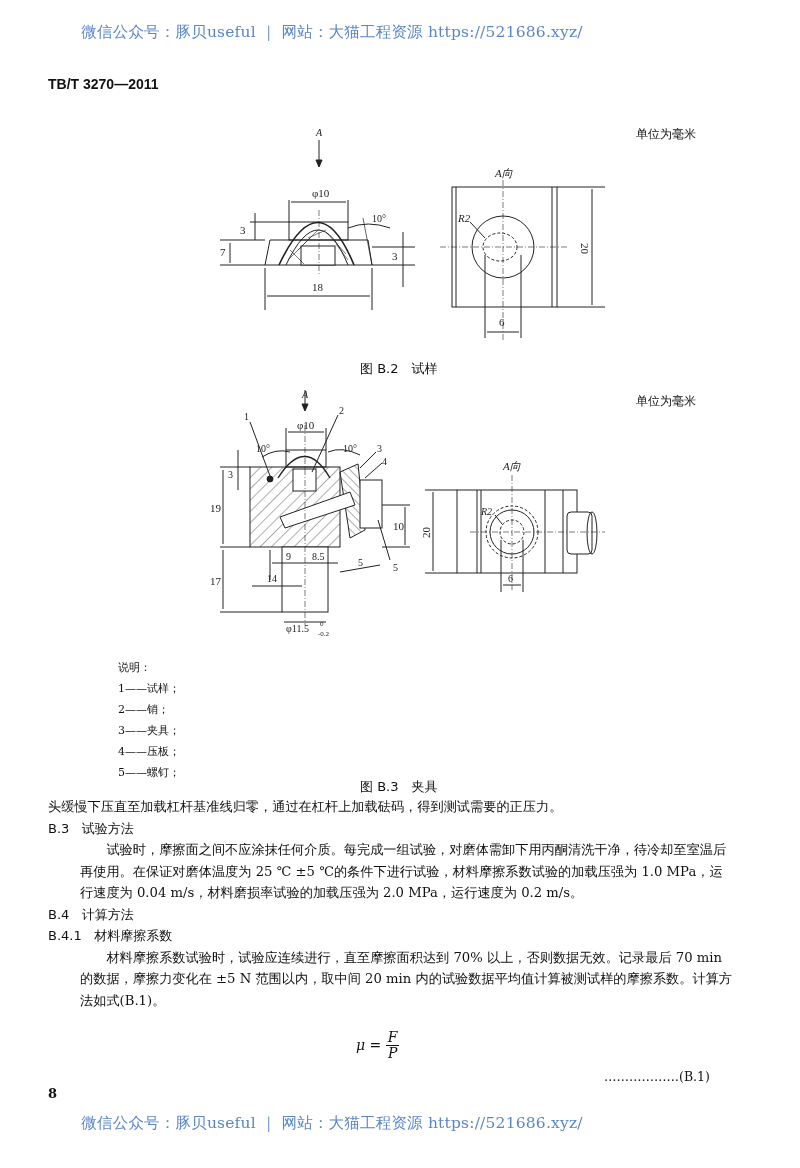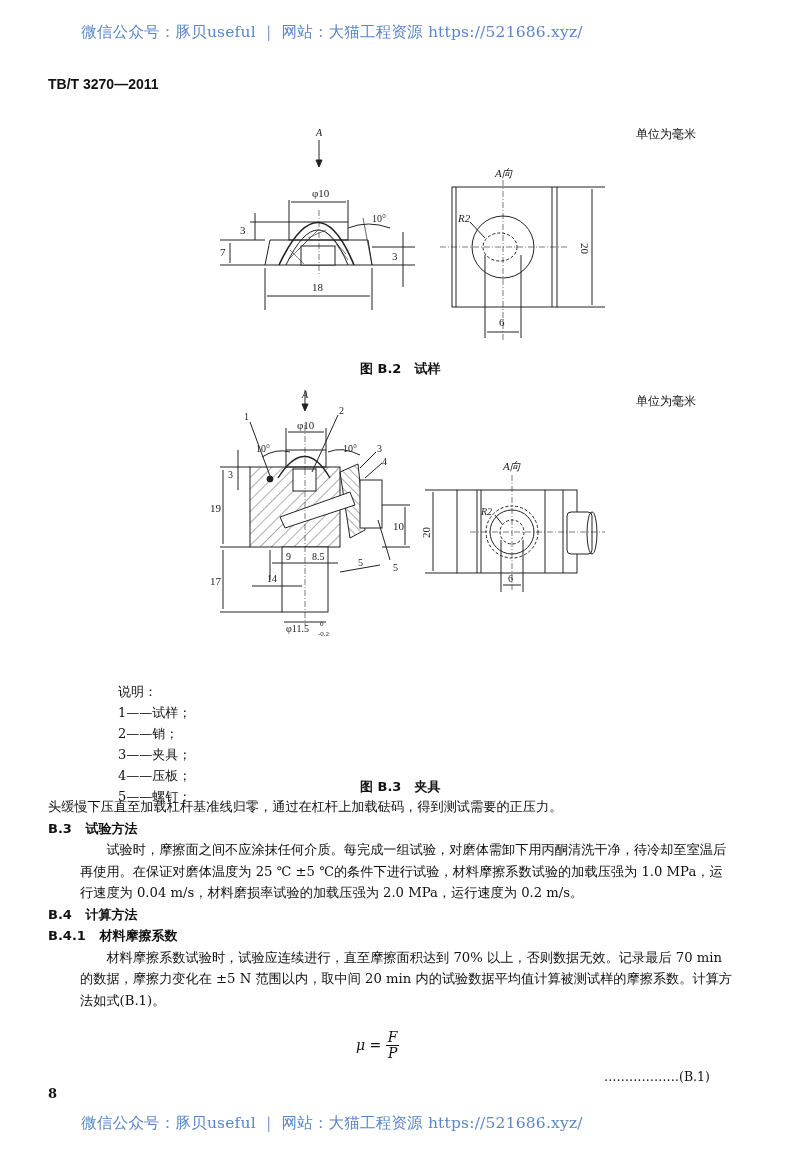--- a/index.html
+++ b/index.html
@@ -4,24 +4,24 @@
 <style>
   html, body { margin:0; padding:0; background:#ffffff; }
   body { width:800px; height:1168px; position:relative; overflow:hidden;
          font-family:"DejaVu Serif","Liberation Serif",serif; color:#111; }
   .abs { position:absolute; }
   .watermark { left:0; width:664px; text-align:center; font-size:15.5px; color:#5a86c8;
                font-family:"DejaVu Serif","Liberation Serif",serif; letter-spacing:0.2px; }
   .std-code { left:48px; top:76px; font-size:14px; font-weight:bold;
               font-family:"Liberation Sans","DejaVu Sans",sans-serif; }
   .unit { font-size:12px; }
-  .caption { font-size:13px; font-weight:bold; font-family:"DejaVu Sans","Liberation Sans",sans-serif; }
-  .legend { left:118px; font-size:13px; line-height:21px;margin-top:24px; }
+  .caption { font-size:13px; font-weight:normal; font-family:"DejaVu Sans","Liberation Sans",sans-serif; }
+  .legend { left:118px; font-size:11px; line-height:21px; }
   .body-text { left:48px; width:686px; font-size:13.2px; line-height:21.5px; }
-  .heading { font-weight:bold; font-family:"DejaVu Sans","Liberation Sans",sans-serif; font-size:13px; }
+  .heading { font-weight:normal; font-family:"DejaVu Sans","Liberation Sans",sans-serif; font-size:13px; }
   .indent { text-indent:2em;margin-left:32px; }
   .formula { font-size:14px; font-style:italic; }
   .frac { display:inline-block; vertical-align:middle; text-align:center; }
   .frac span { display:block; padding:0 2px; line-height:15px; }
   .frac .num { border-bottom:1px solid #111; }
   .eqno { font-size:12.5px;margin-top:28px; }
   .page-no { left:48px; top:1086px; font-size:13px; font-weight:bold; }
   svg text { font-family:"Liberation Serif","DejaVu Serif",serif; fill:#222; }
 </style>
 </head>

